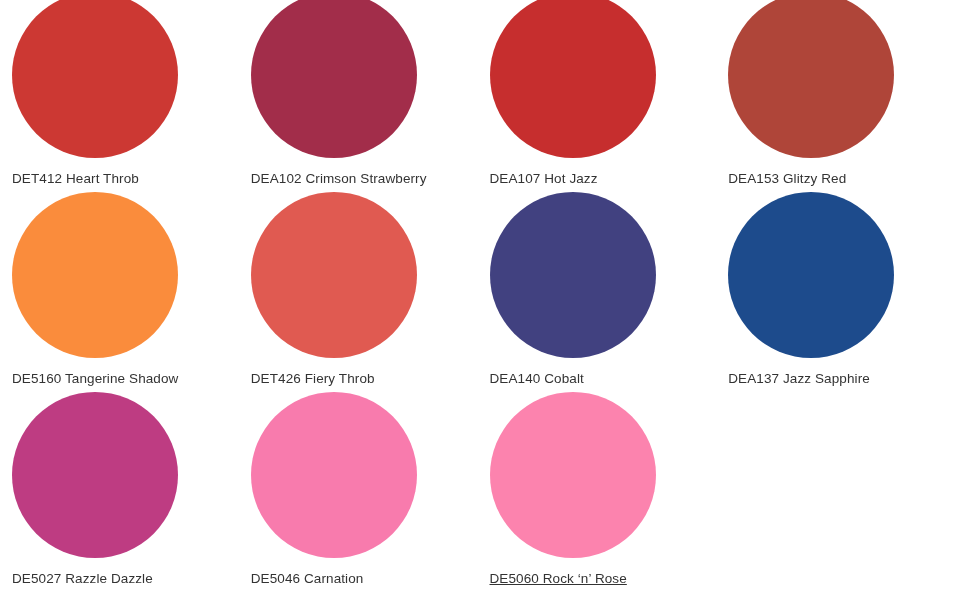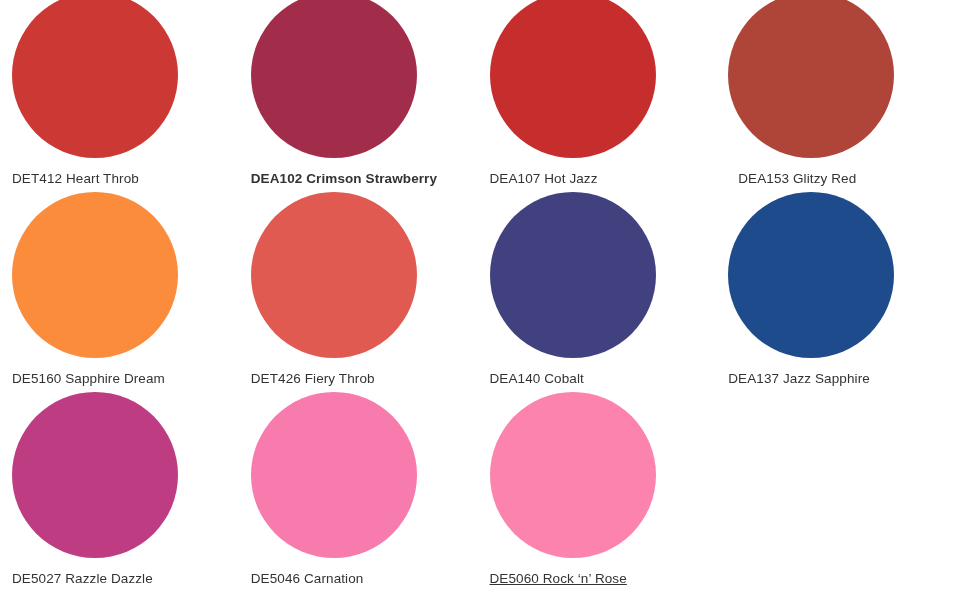--- a/index.html
+++ b/index.html
@@ -58,36 +58,36 @@
 
 <div class="palette-grid">
 
   <div class="swatch-cell">
     <div class="swatch-circle" style="background: rgb(204, 56, 51);"></div>
     <div class="swatch-label" style="color: rgb(51, 51, 51);">DET412 Heart Throb</div>
   </div>
 
   <div class="swatch-cell">
     <div class="swatch-circle" style="background: rgb(162, 45, 74);"></div>
-    <div class="swatch-label" style="color: rgb(51, 51, 51); font-weight: bold;">DEA102 Crimson Strawberry</div>
+    <div class="swatch-label" style="color: rgb(51, 51, 51);">DEA102 Crimson Strawberry</div>
   </div>
 
   <div class="swatch-cell">
     <div class="swatch-circle" style="background: rgb(198, 46, 46);"></div>
     <div class="swatch-label" style="color: rgb(51, 51, 51);">DEA107 Hot Jazz</div>
   </div>
 
   <div class="swatch-cell">
     <div class="swatch-circle" style="background: rgb(175, 69, 57);"></div>
-    <div class="swatch-label" style="color: rgb(51, 51, 51); margin-left: 10px;">DEA153 Glitzy Red</div>
+    <div class="swatch-label" style="color: rgb(51, 51, 51);">DEA153 Glitzy Red</div>
   </div>
 
   <div class="swatch-cell">
     <div class="swatch-circle" style="background: rgb(250, 140, 60);"></div>
-    <div class="swatch-label" style="color: rgb(51, 51, 51);">DE5160 Sapphire Dream</div>
+    <div class="swatch-label" style="color: rgb(51, 51, 51);">DE5160 Tangerine Shadow</div>
   </div>
 
   <div class="swatch-cell">
     <div class="swatch-circle" style="background: rgb(224, 90, 81);"></div>
     <div class="swatch-label" style="color: rgb(51, 51, 51);">DET426 Fiery Throb</div>
   </div>
 
   <div class="swatch-cell">
     <div class="swatch-circle" style="background: rgb(65, 65, 128);"></div>
     <div class="swatch-label" style="color: rgb(51, 51, 51);">DEA140 Cobalt</div>

